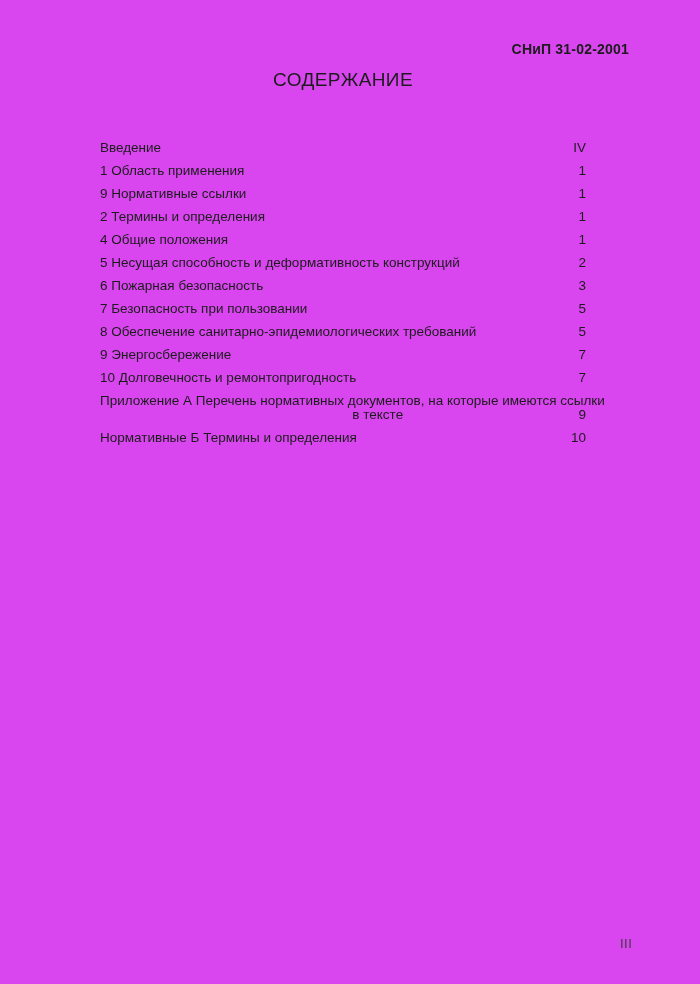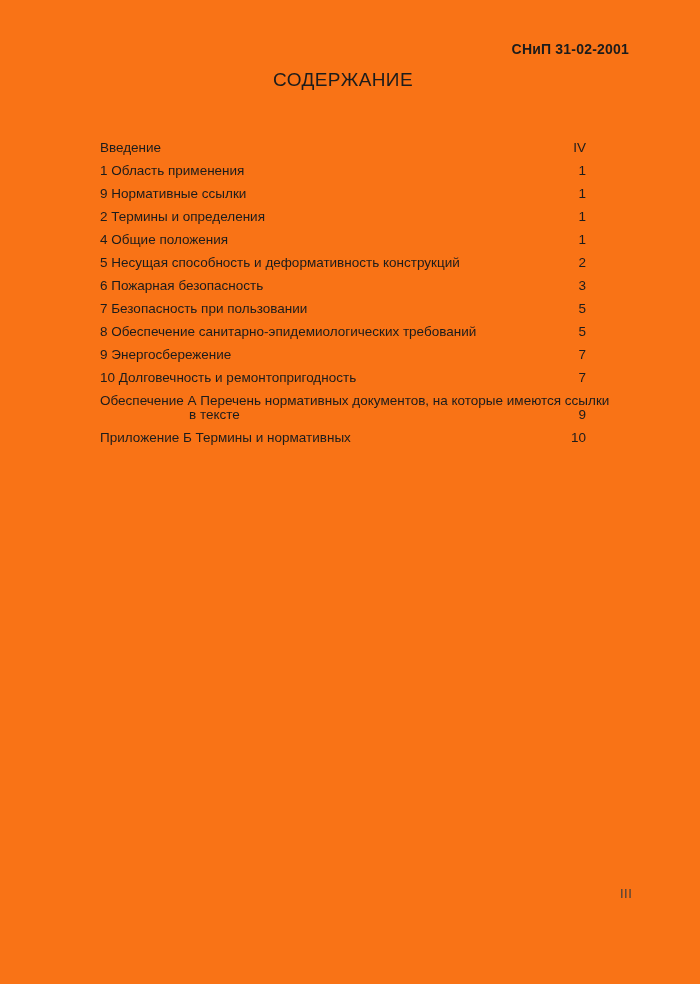--- a/index.html
+++ b/index.html
@@ -4,21 +4,21 @@
 <style>
   html, body {
     margin: 0;
     padding: 0;
     background: #ffffff;
   }
   .page {
     position: relative;
     width: 700px;
     height: 984px;
-    background: #f97316;
+    background: #d946ef;
     font-family: "Liberation Sans", sans-serif;
     color: #1c1c1c;
     overflow: hidden;
   }
   .doc-code {
     position: absolute;
     top: 41px;
     right: 71px;
     font-size: 14px;
     font-weight: bold;
@@ -53,29 +53,30 @@
     flex: 1 1 auto;
     min-width: 0;
   }
   .toc-line1 {
     display: block;
     white-space: nowrap;
   }
   .toc-line2 {
     display: block;
     padding-left: 89px;
+    text-align: center;
   }
   .toc-page {
     flex: 0 0 auto;
     padding-left: 12px;
     text-align: left;
   }
   .folio {
     position: absolute;
-    top: 886px;
+    top: 936px;
     left: 620px;
     font-size: 13px;
     color: #3d3d3d;
     letter-spacing: 0.5px;
   }
 </style>
 </head>
 <body>
 
 <div class="page">
@@ -167,29 +168,29 @@
   <div class="toc-row">
     <div class="toc-label">
       <span class="toc-line1">10 Долговечность и ремонтопригодность</span>
 
     </div>
     <span class="toc-page">7</span>
   </div>
 
   <div class="toc-row">
     <div class="toc-label">
-      <span class="toc-line1">Обеспечение А Перечень нормативных документов, на которые имеются ссылки</span>
+      <span class="toc-line1">Приложение А Перечень нормативных документов, на которые имеются ссылки</span>
       <span class="toc-line2">в тексте</span>
     </div>
     <span class="toc-page">9</span>
   </div>
 
   <div class="toc-row">
     <div class="toc-label">
-      <span class="toc-line1">Приложение Б Термины и нормативных</span>
+      <span class="toc-line1">Нормативные Б Термины и определения</span>
 
     </div>
     <span class="toc-page">10</span>
   </div>
 </div>
 
   <div class="folio">III</div>
 </div>
 
 </body></html>

